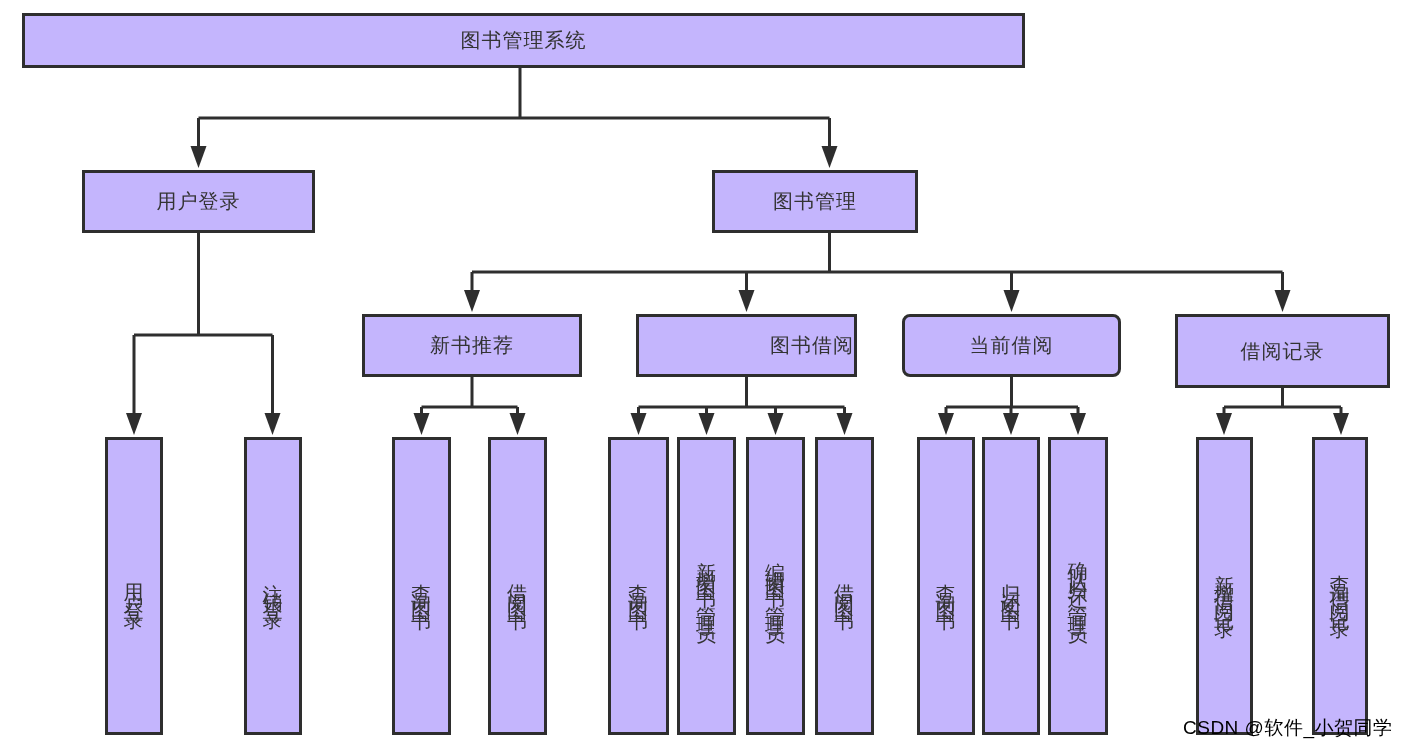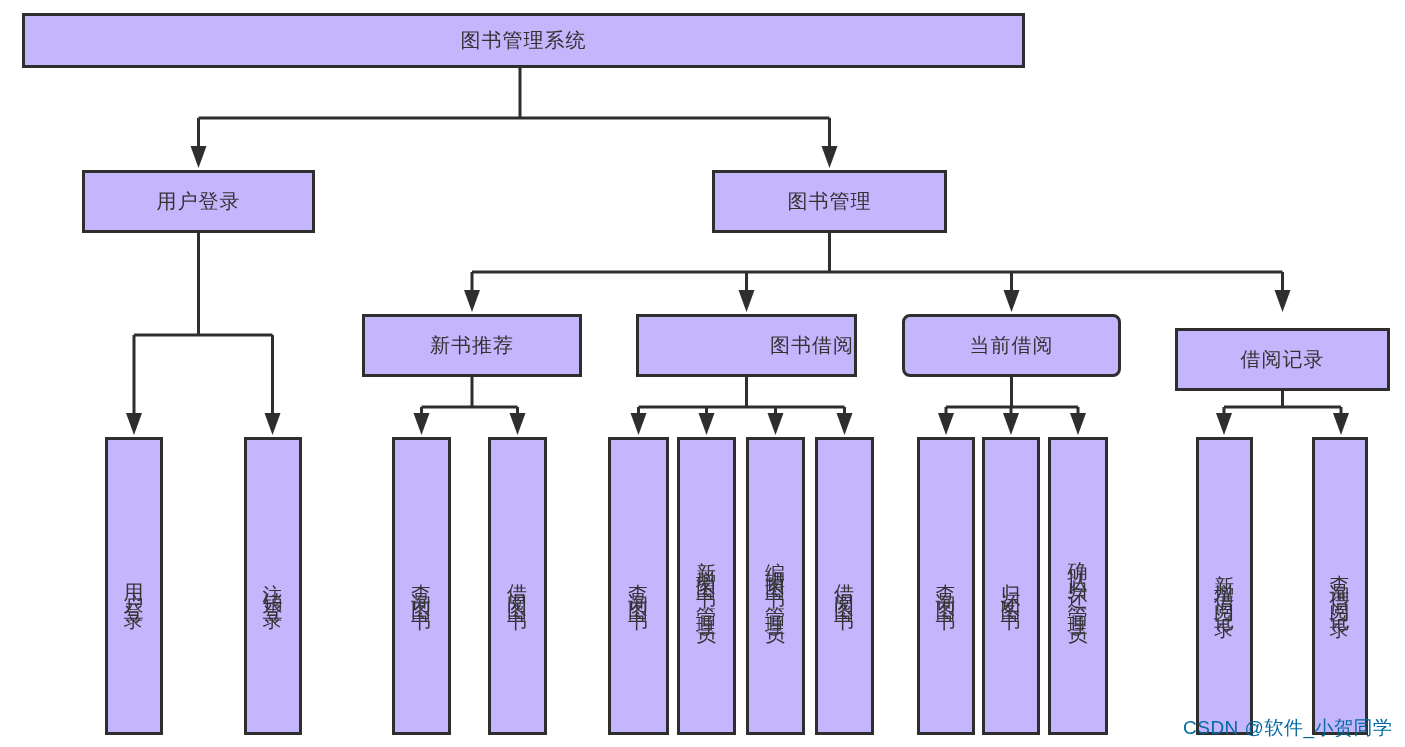--- a/index.html
+++ b/index.html
@@ -35,21 +35,21 @@
     text-orientation: mixed;
     letter-spacing: 9px;
     line-height: 1;
     white-space: nowrap;
   }
   .watermark {
     position: absolute;
     left: 1183px;
     top: 715px;
     font-size: 19px;
-    color: #0369a1;
+    color: #000000;
     letter-spacing: 0.5px;
     white-space: nowrap;
   }
 </style>
 </head>
 <body>
 
 <div class="canvas">
 
   <svg class="connectors" width="1405" height="747" viewBox="0 0 1405 747" aria-hidden="true">
@@ -85,34 +85,34 @@
     </g>
   </svg>
 
   <div class="box" style="left:22px; top:13px; width:1003px; height:55px;">
     <span>图书管理系统</span>
   </div>
 
   <div class="box" style="left:82px; top:170px; width:233px; height:63px;">
     <span>用户登录</span>
   </div>
-  <div class="box" style="left:712px; top:170px; width:235px; height:63px;">
+  <div class="box" style="left:712px; top:170px; width:206px; height:63px;">
     <span>图书管理</span>
   </div>
 
   <div class="box" style="left:362px; top:314px; width:220px; height:63px;">
     <span>新书推荐</span>
   </div>
   <div class="box" style="left:636px; top:314px; width:221px; height:63px;justify-content:flex-end;">
     <span>图书借阅</span>
   </div>
   <div class="box" style="left:902px; top:314px; width:219px; height:63px;border-radius:8px;">
     <span>当前借阅</span>
   </div>
-  <div class="box" style="left:1175px; top:328px; width:215px; height:63px;">
+  <div class="box" style="left:1175px; top:314px; width:215px; height:74px;">
     <span>借阅记录</span>
   </div>
 
   <div class="box leaf" style="left:105px; top:437px; width:58px; height:298px;">
     <span class="vtext">用户登录</span>
   </div>
   <div class="box leaf" style="left:244px; top:437px; width:58px; height:298px;">
     <span class="vtext">注销登录</span>
   </div>
 

